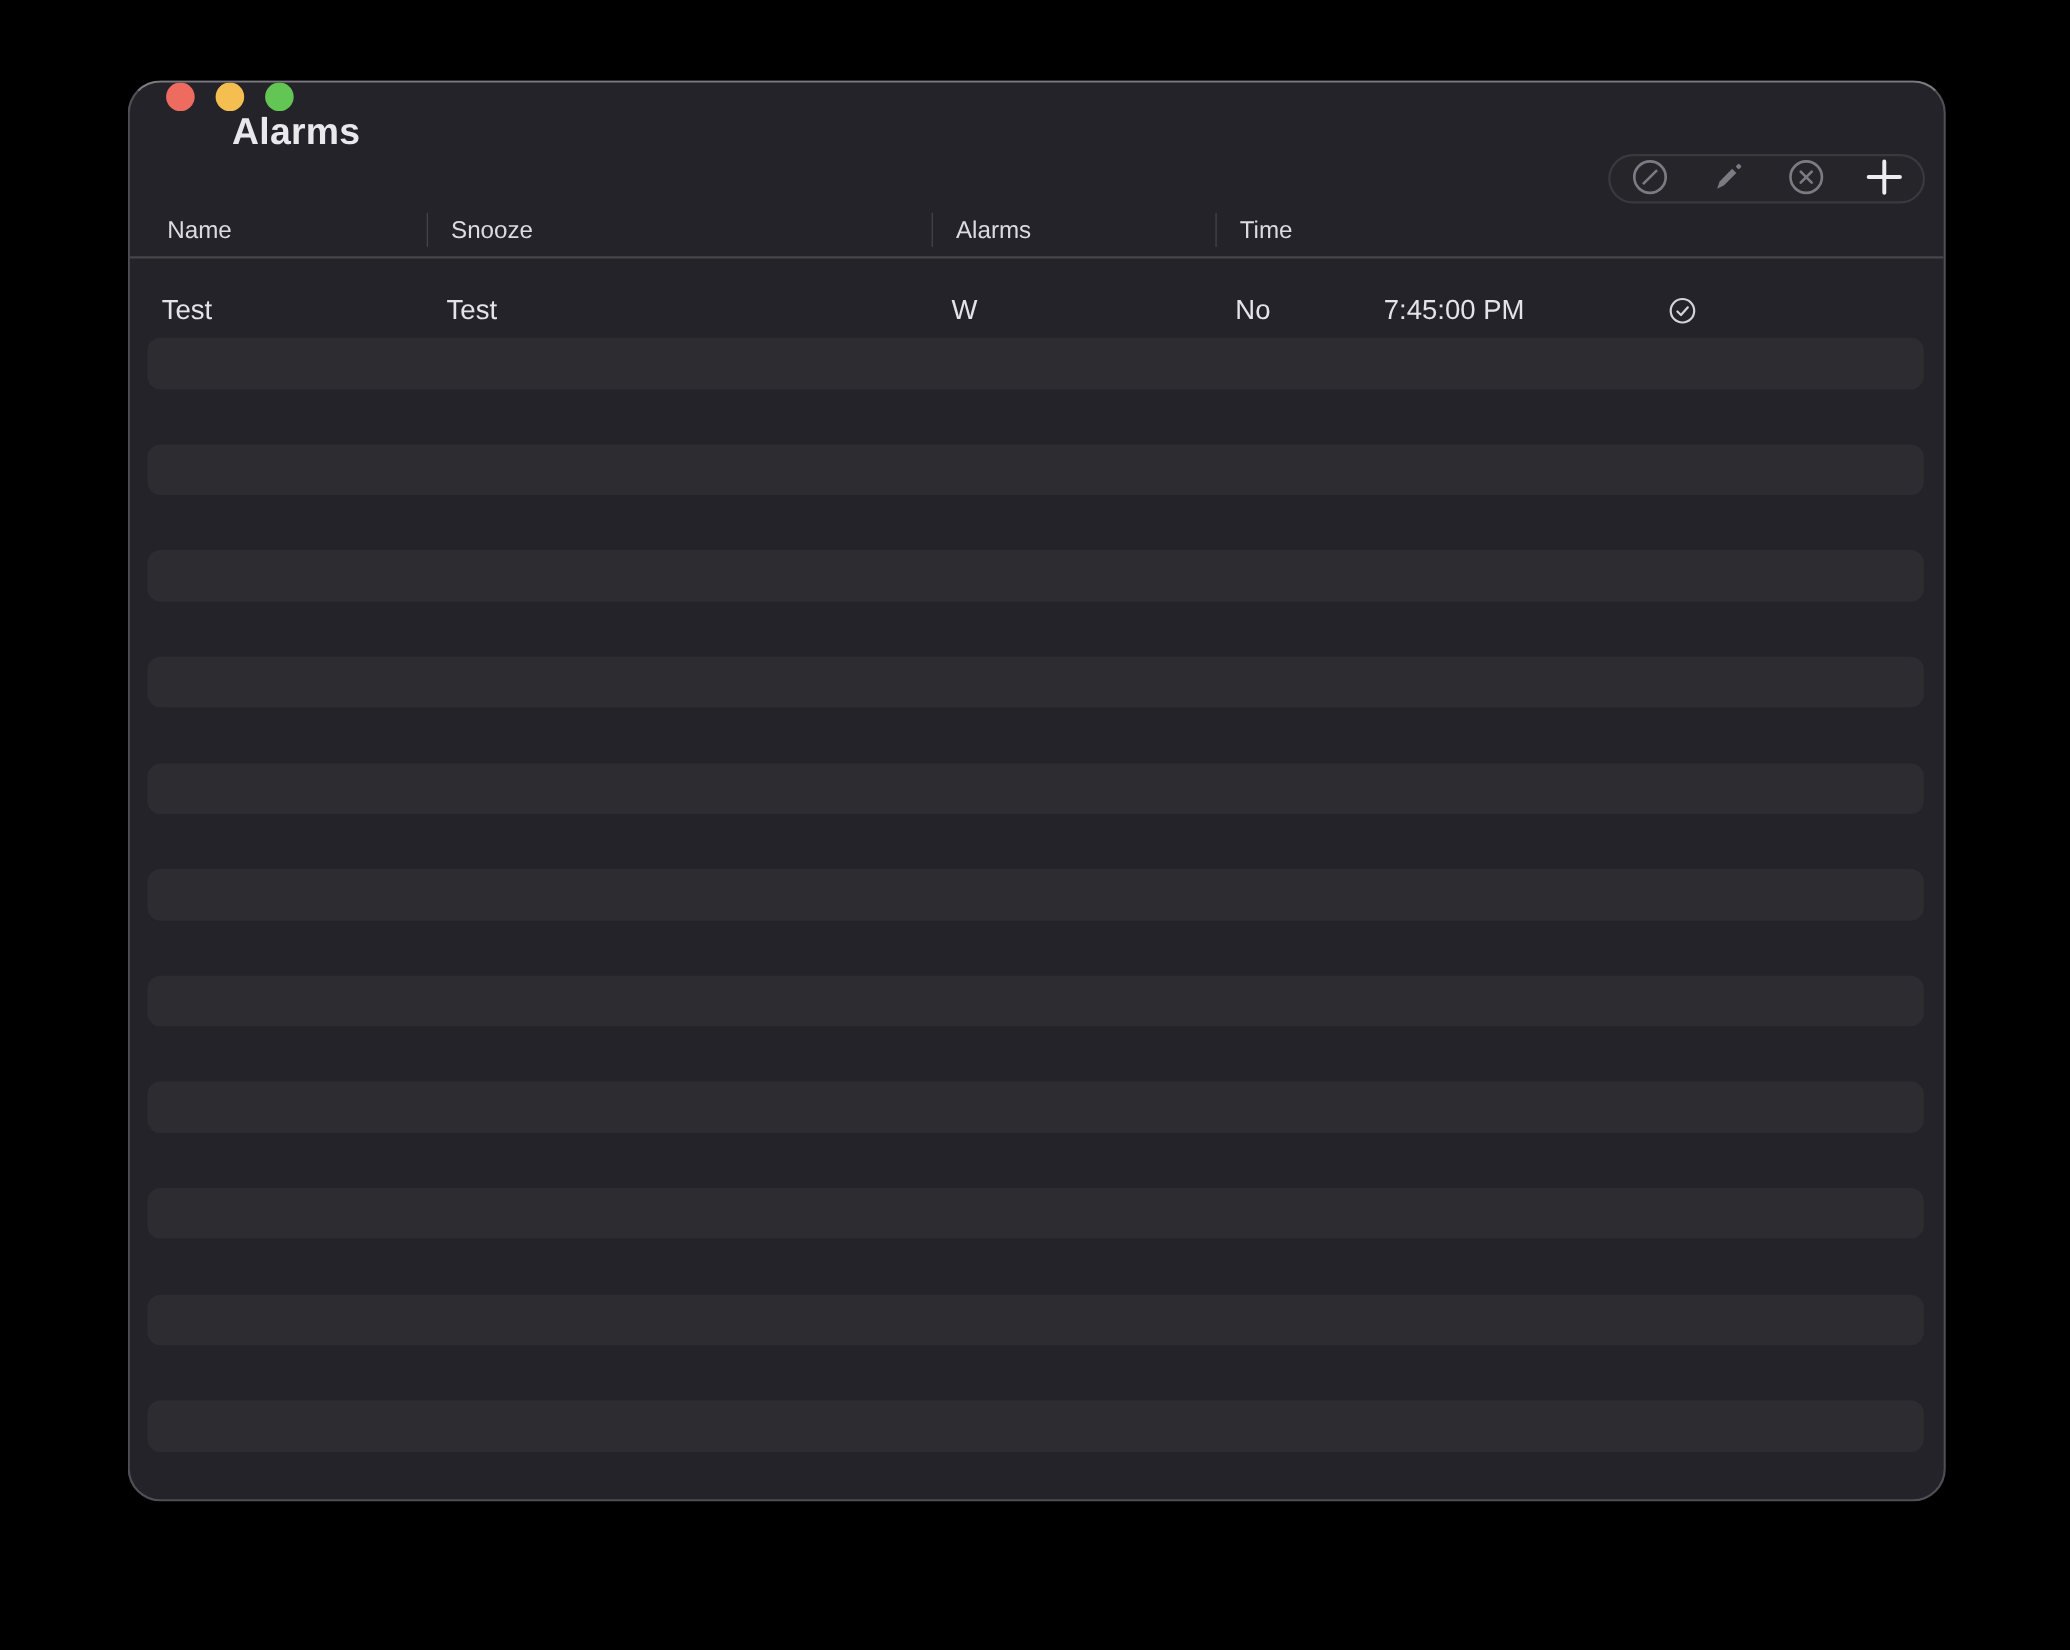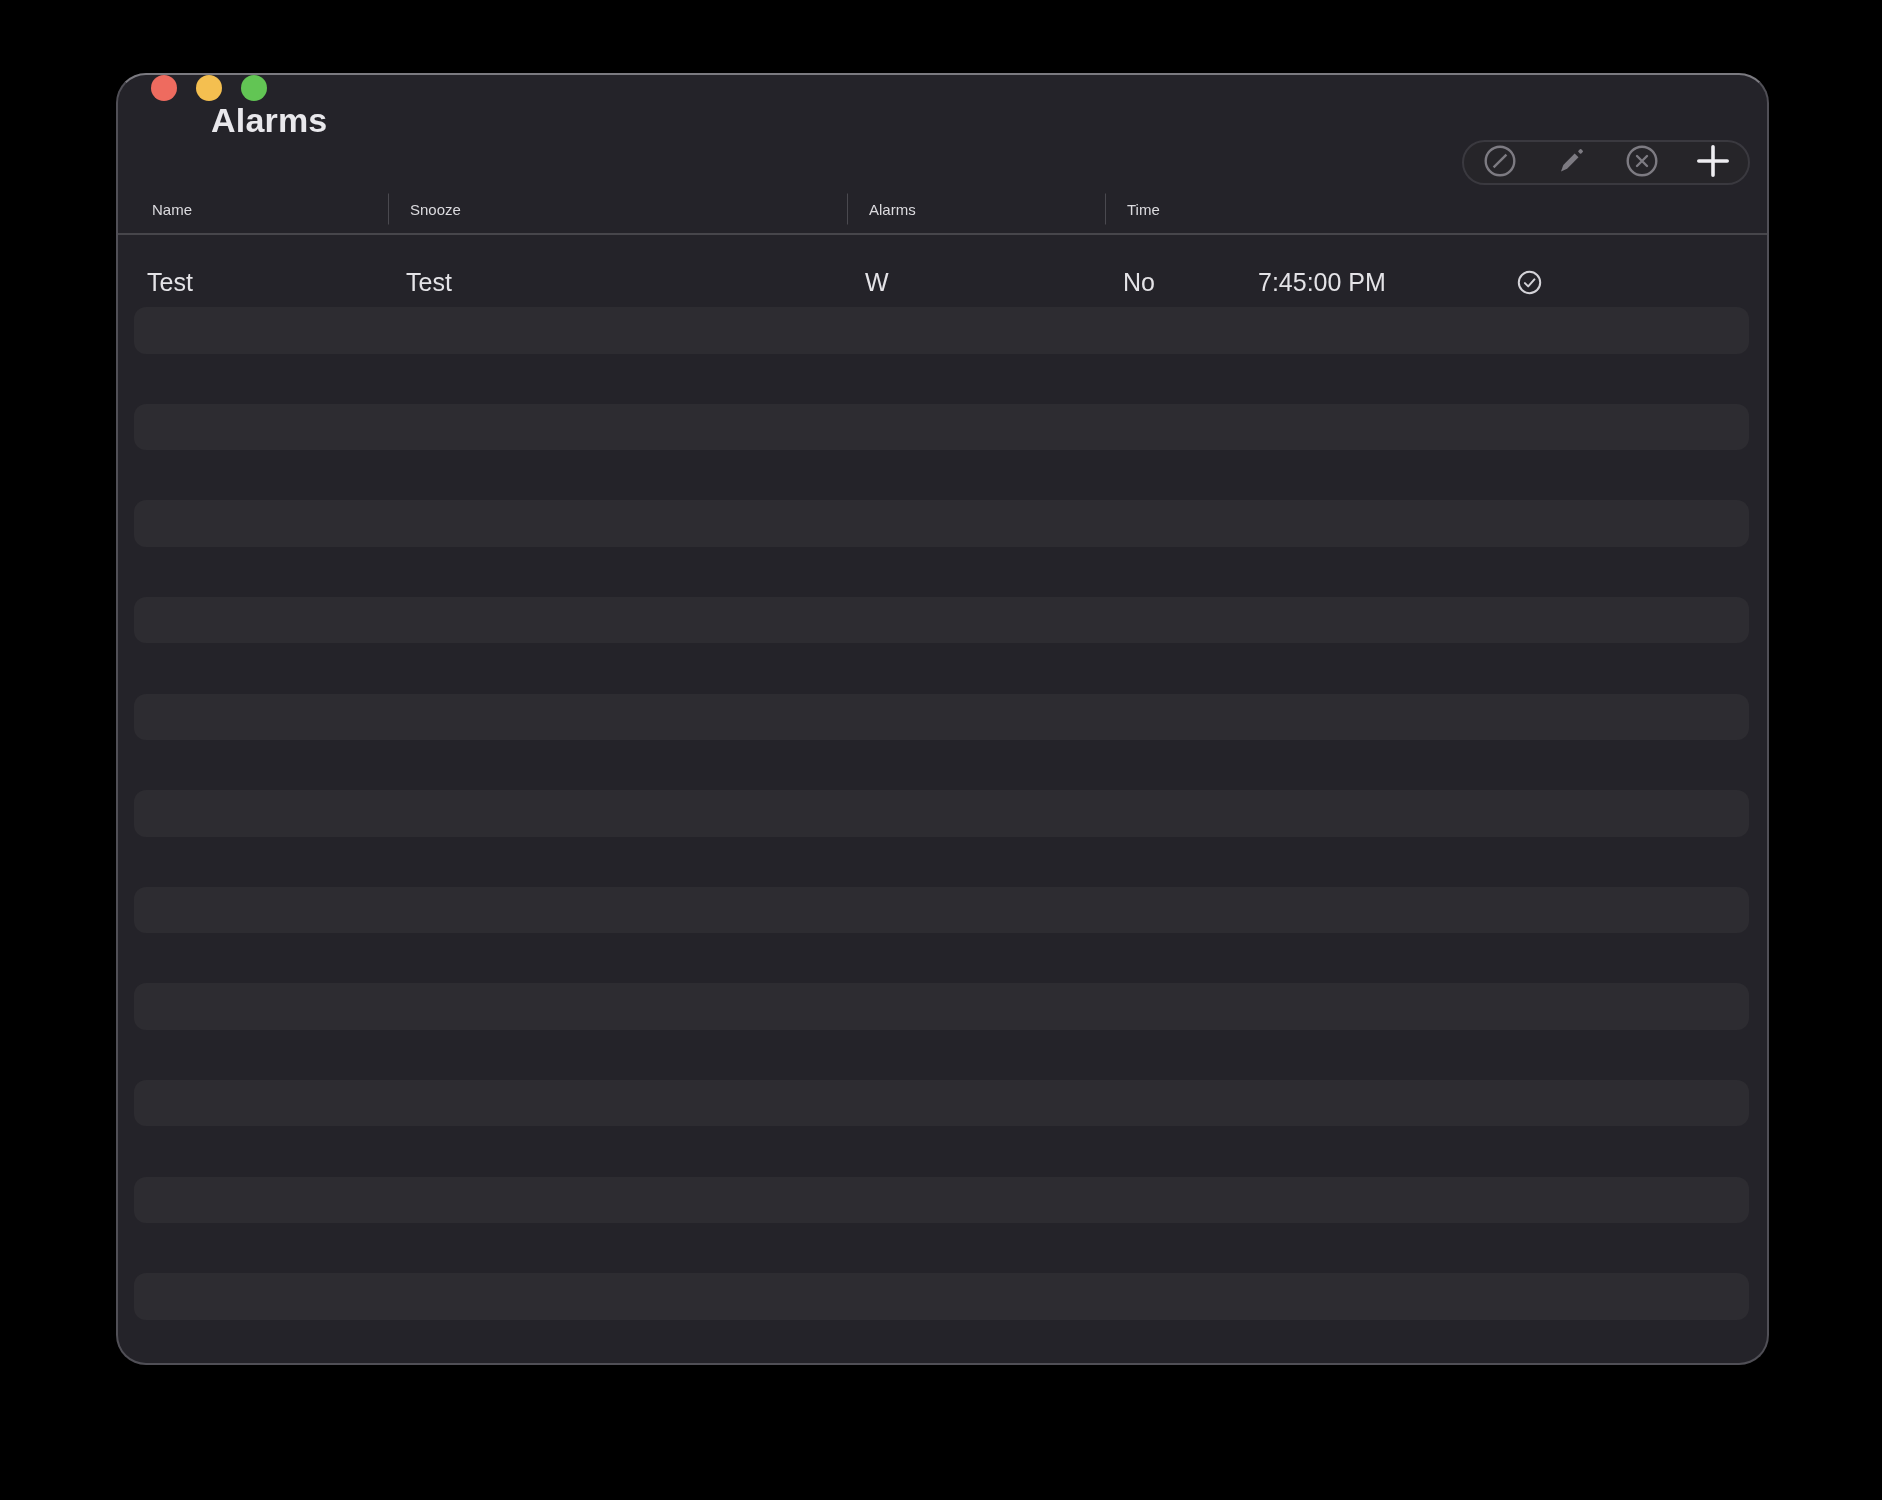--- a/index.html
+++ b/index.html
@@ -30,21 +30,21 @@
   }
   
   .table { --cols:270px 459px 258px 135px 259px 1fr; }
   .table-header {
     display:grid; grid-template-columns:var(--cols);
     height:50px; box-sizing:border-box; border-bottom:2px solid #47464b;
   }
   .hcell {
     position:relative; height:100%; display:flex; align-items:center;
     padding-left:22px; box-sizing:border-box;
-    font-size:15px; color:#dcdbdf; font-weight:400; white-space:nowrap; overflow:hidden;
+    font-size:22px; color:#dcdbdf; font-weight:400; white-space:nowrap; overflow:hidden;
   }
   .hcell:first-child { padding-left:34px; }
   .hcell:not(:first-child)::before {
     content:""; position:absolute; left:-1px; top:50%; transform:translateY(-50%);
     width:2px; height:31px; background:#4a494f;
   }
   .table-body { padding-top:23px; }
   .trow {
     position:relative; display:grid; grid-template-columns:var(--cols);
     height:48.3px; align-items:center;

